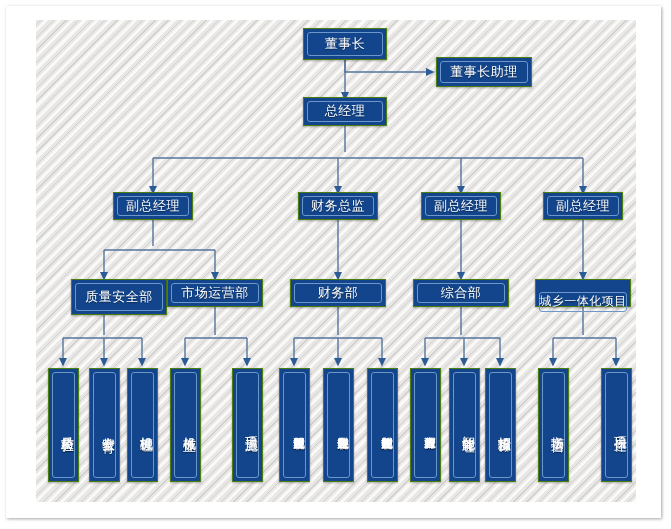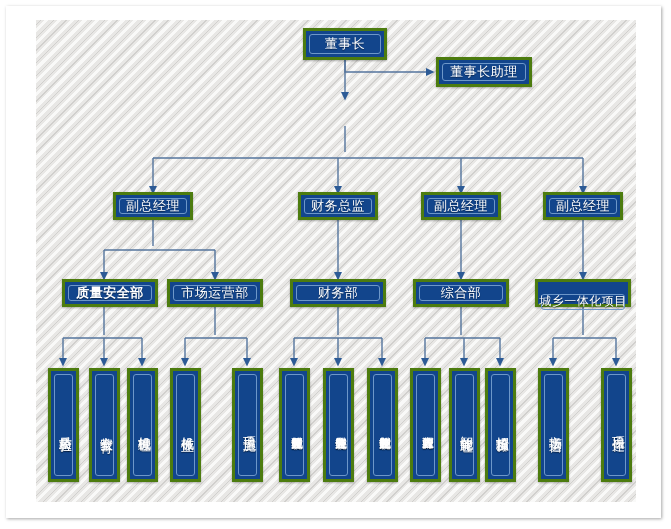--- a/index.html
+++ b/index.html
@@ -61,21 +61,21 @@
     width: 671px;
     height: 529px;
     pointer-events: none;
   }
 
   
   .node {
     position: absolute;
     box-sizing: border-box;
     background: #12458c;
-    border: 3px solid #4d7c0f;
+    border: 1px solid #4d7c0f;
     box-shadow: 0 1px 2px rgba(0,0,0,0.30);
     display: flex;
     align-items: center;
     justify-content: center;
     padding: 3px;
   }
   .node > .inner {
     box-sizing: border-box;
     width: 100%;
     height: 100%;
@@ -188,35 +188,38 @@
   </svg>
 
   <div class="node horiz" style="left:303px; top:28px; width:84px; height:32px;">
     <span class="inner">董事长</span>
   </div>
 
   <div class="node horiz" style="left:436px; top:57px; width:96px; height:30px;">
     <span class="inner">董事长助理</span>
   </div>
 
+  <div class="node horiz" style="left:303px; top:97px; width:84px; height:29px;">
+    <span class="inner">总经理</span>
+  </div>
 
   <div class="node horiz" style="left:113px; top:192px; width:80px; height:28px;">
     <span class="inner">副总经理</span>
   </div>
   <div class="node horiz" style="left:298px; top:192px; width:80px; height:28px;text-align:center;">
     <span class="inner">财务总监</span>
   </div>
   <div class="node horiz" style="left:421px; top:192px; width:80px; height:28px;">
     <span class="inner">副总经理</span>
   </div>
   <div class="node horiz" style="left:543px; top:192px; width:80px; height:28px;">
     <span class="inner">副总经理</span>
   </div>
 
-  <div class="node horiz" style="left:62px; top:279px; width:96px; height:28px;font-weight:bold;">
+  <div class="node horiz" style="left:71px; top:279px; width:96px; height:36px;">
     <span class="inner">质量安全部</span>
   </div>
   <div class="node horiz" style="left:167px; top:279px; width:96px; height:28px;align-items:center;">
     <span class="inner">市场运营部</span>
   </div>
   <div class="node horiz" style="left:290px; top:279px; width:96px; height:28px;">
     <span class="inner">财务部</span>
   </div>
   <div class="node horiz" style="left:413px; top:279px; width:96px; height:28px;">
     <span class="inner">综合部</span>

